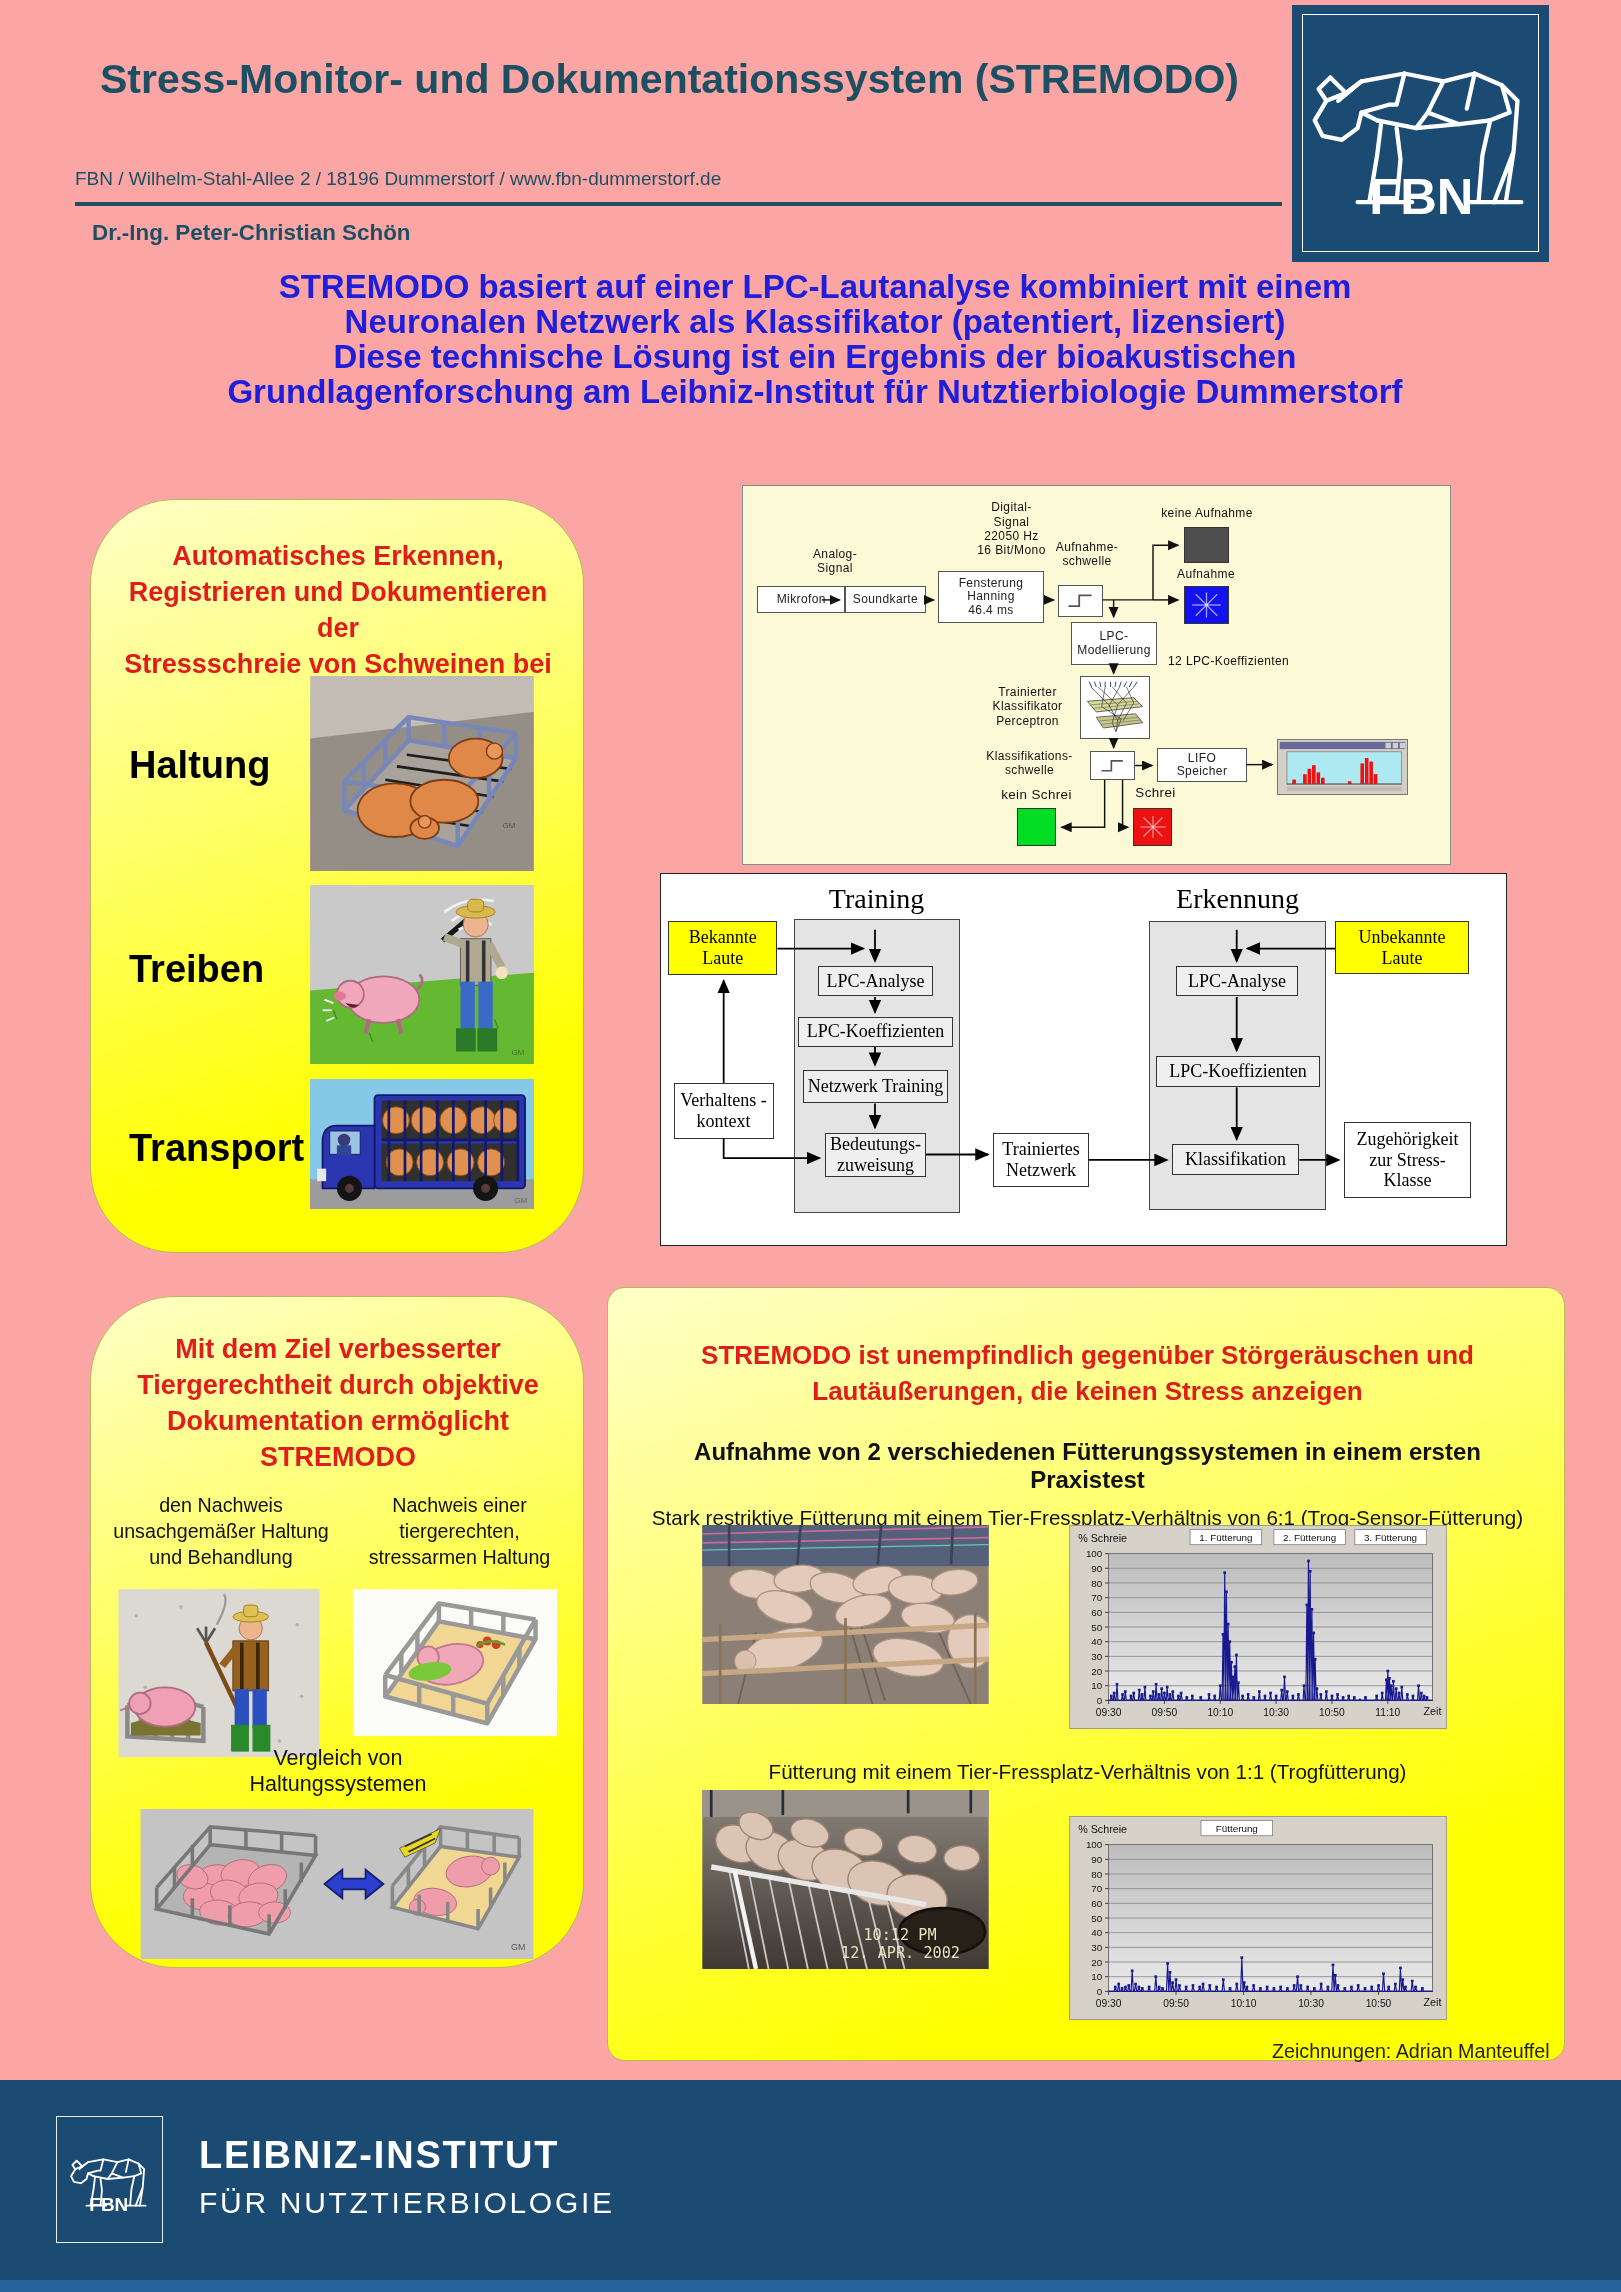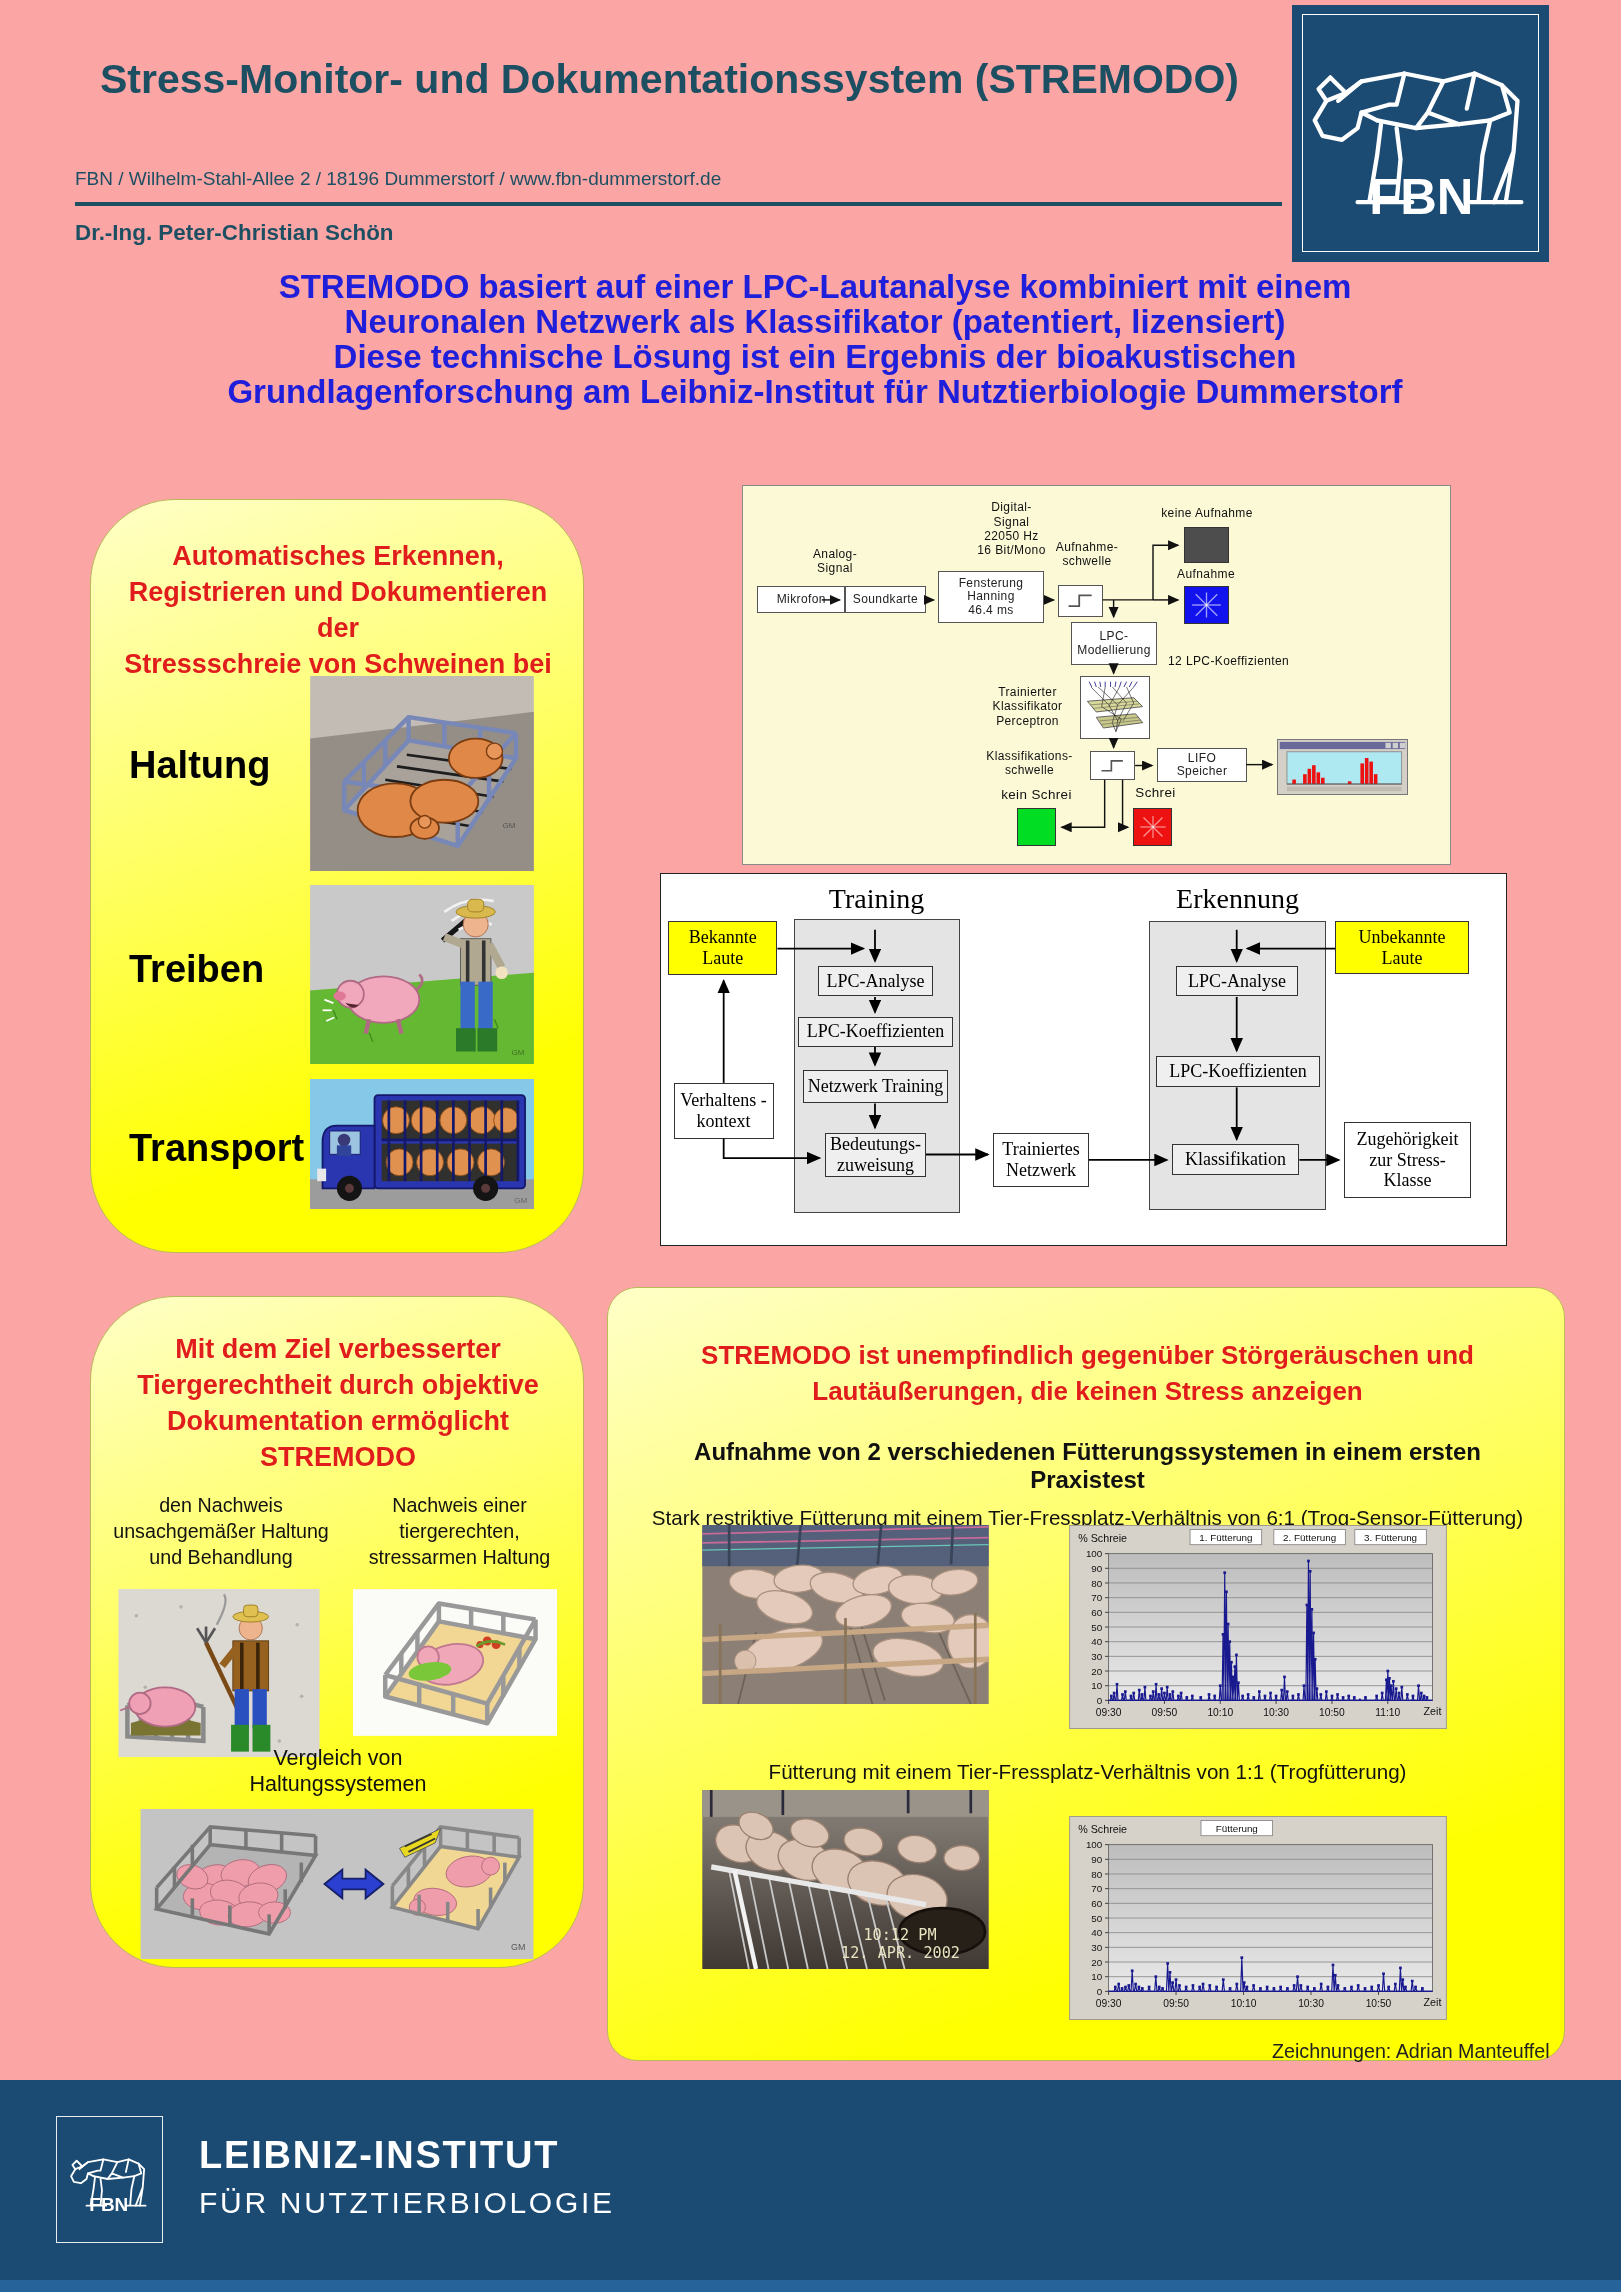--- a/index.html
+++ b/index.html
@@ -6,21 +6,21 @@
   *{box-sizing:border-box;}
   #poster{position:relative;width:1622px;height:2293px;background:#fca5a5;overflow:hidden;
           font-family:"Liberation Sans",sans-serif;color:#111;}
   .abs{position:absolute;}
   .pre{white-space:pre-line;}
 
   
   .page-title{left:100px;top:56px;width:1191px;font-size:41px;font-weight:bold;color:var(--header-blue);}
   .addr{left:75px;top:168px;font-size:19px;color:var(--header-blue);}
   .rule{left:75px;top:202px;width:1207px;height:3.6px;background:var(--header-blue);}
-  .author{left:75px;top:220px;font-size:22.4px;font-weight:bold;color:var(--header-blue);}
+  .author{left:92px;top:220px;font-size:22.4px;font-weight:bold;color:var(--header-blue);}
   .logo-box{left:1292px;top:4.5px;width:257px;height:257px;background:var(--footer-blue);}
   .logo-inner{position:absolute;left:9.9px;top:9.9px;right:9.9px;bottom:9.9px;border:1.8px solid #fff;}
 
   
   .intro{left:54px;top:269px;width:1522px;font-size:33px;line-height:35px;font-weight:bold;
          color:var(--intro-blue);text-align:center;}
 
   
   .ybox{background:linear-gradient(160deg,#ffffc8 0%,#ffff66 40%,#ffff00 78%);
         border:0.9px solid #b9b95a;border-radius:85px;margin-top:8px;}
@@ -42,21 +42,21 @@
   .ttl{position:absolute;font-size:28px;text-align:center;color:#000;}
   .tcont{position:absolute;background:#e4e4e4;border:1.8px solid #444;}
   .tbox{position:absolute;background:#efefef;border:1.8px solid #333;display:flex;align-items:center;justify-content:center;
         font-size:18px;line-height:1.15;text-align:center;color:#000;}
   .tbox.white{background:#fff;}
   .tbox.yellow{background:var(--box-yellow);}
 
   
   .box2{left:90px;top:1288px;width:494px;height:672px;}
   .blacknote{font-size:19.7px;line-height:26px;color:#111;text-align:center;}
-  .box3{left:607px;top:1279px;width:958px;height:774px;border-radius:30px;}
+  .box3{left:607px;top:1279px;width:958px;height:774px;border-radius:18px;}
   .b3red{left:36px;top:49px;width:887px;font-size:26px;line-height:36px;}
   .b3sub{left:36px;top:150px;width:887px;font-size:24px;font-weight:bold;color:#111;text-align:center;}
   .b3cap{font-size:20.6px;color:#111;text-align:center;}
   .chart-box{position:absolute;width:378px;height:204px;}
   .credits{left:1272px;top:2040px;font-size:19.7px;color:#222;}
 
   
   .footer{left:0;top:2080px;width:1622px;height:213px;background:var(--footer-blue);}
   .footer-strip{left:0;top:2280px;width:1622px;height:12.5px;background:#27639b;}
   .flogo{position:absolute;left:56px;top:36px;width:107px;height:127px;border:1.8px solid rgba(255,255,255,.9);}

